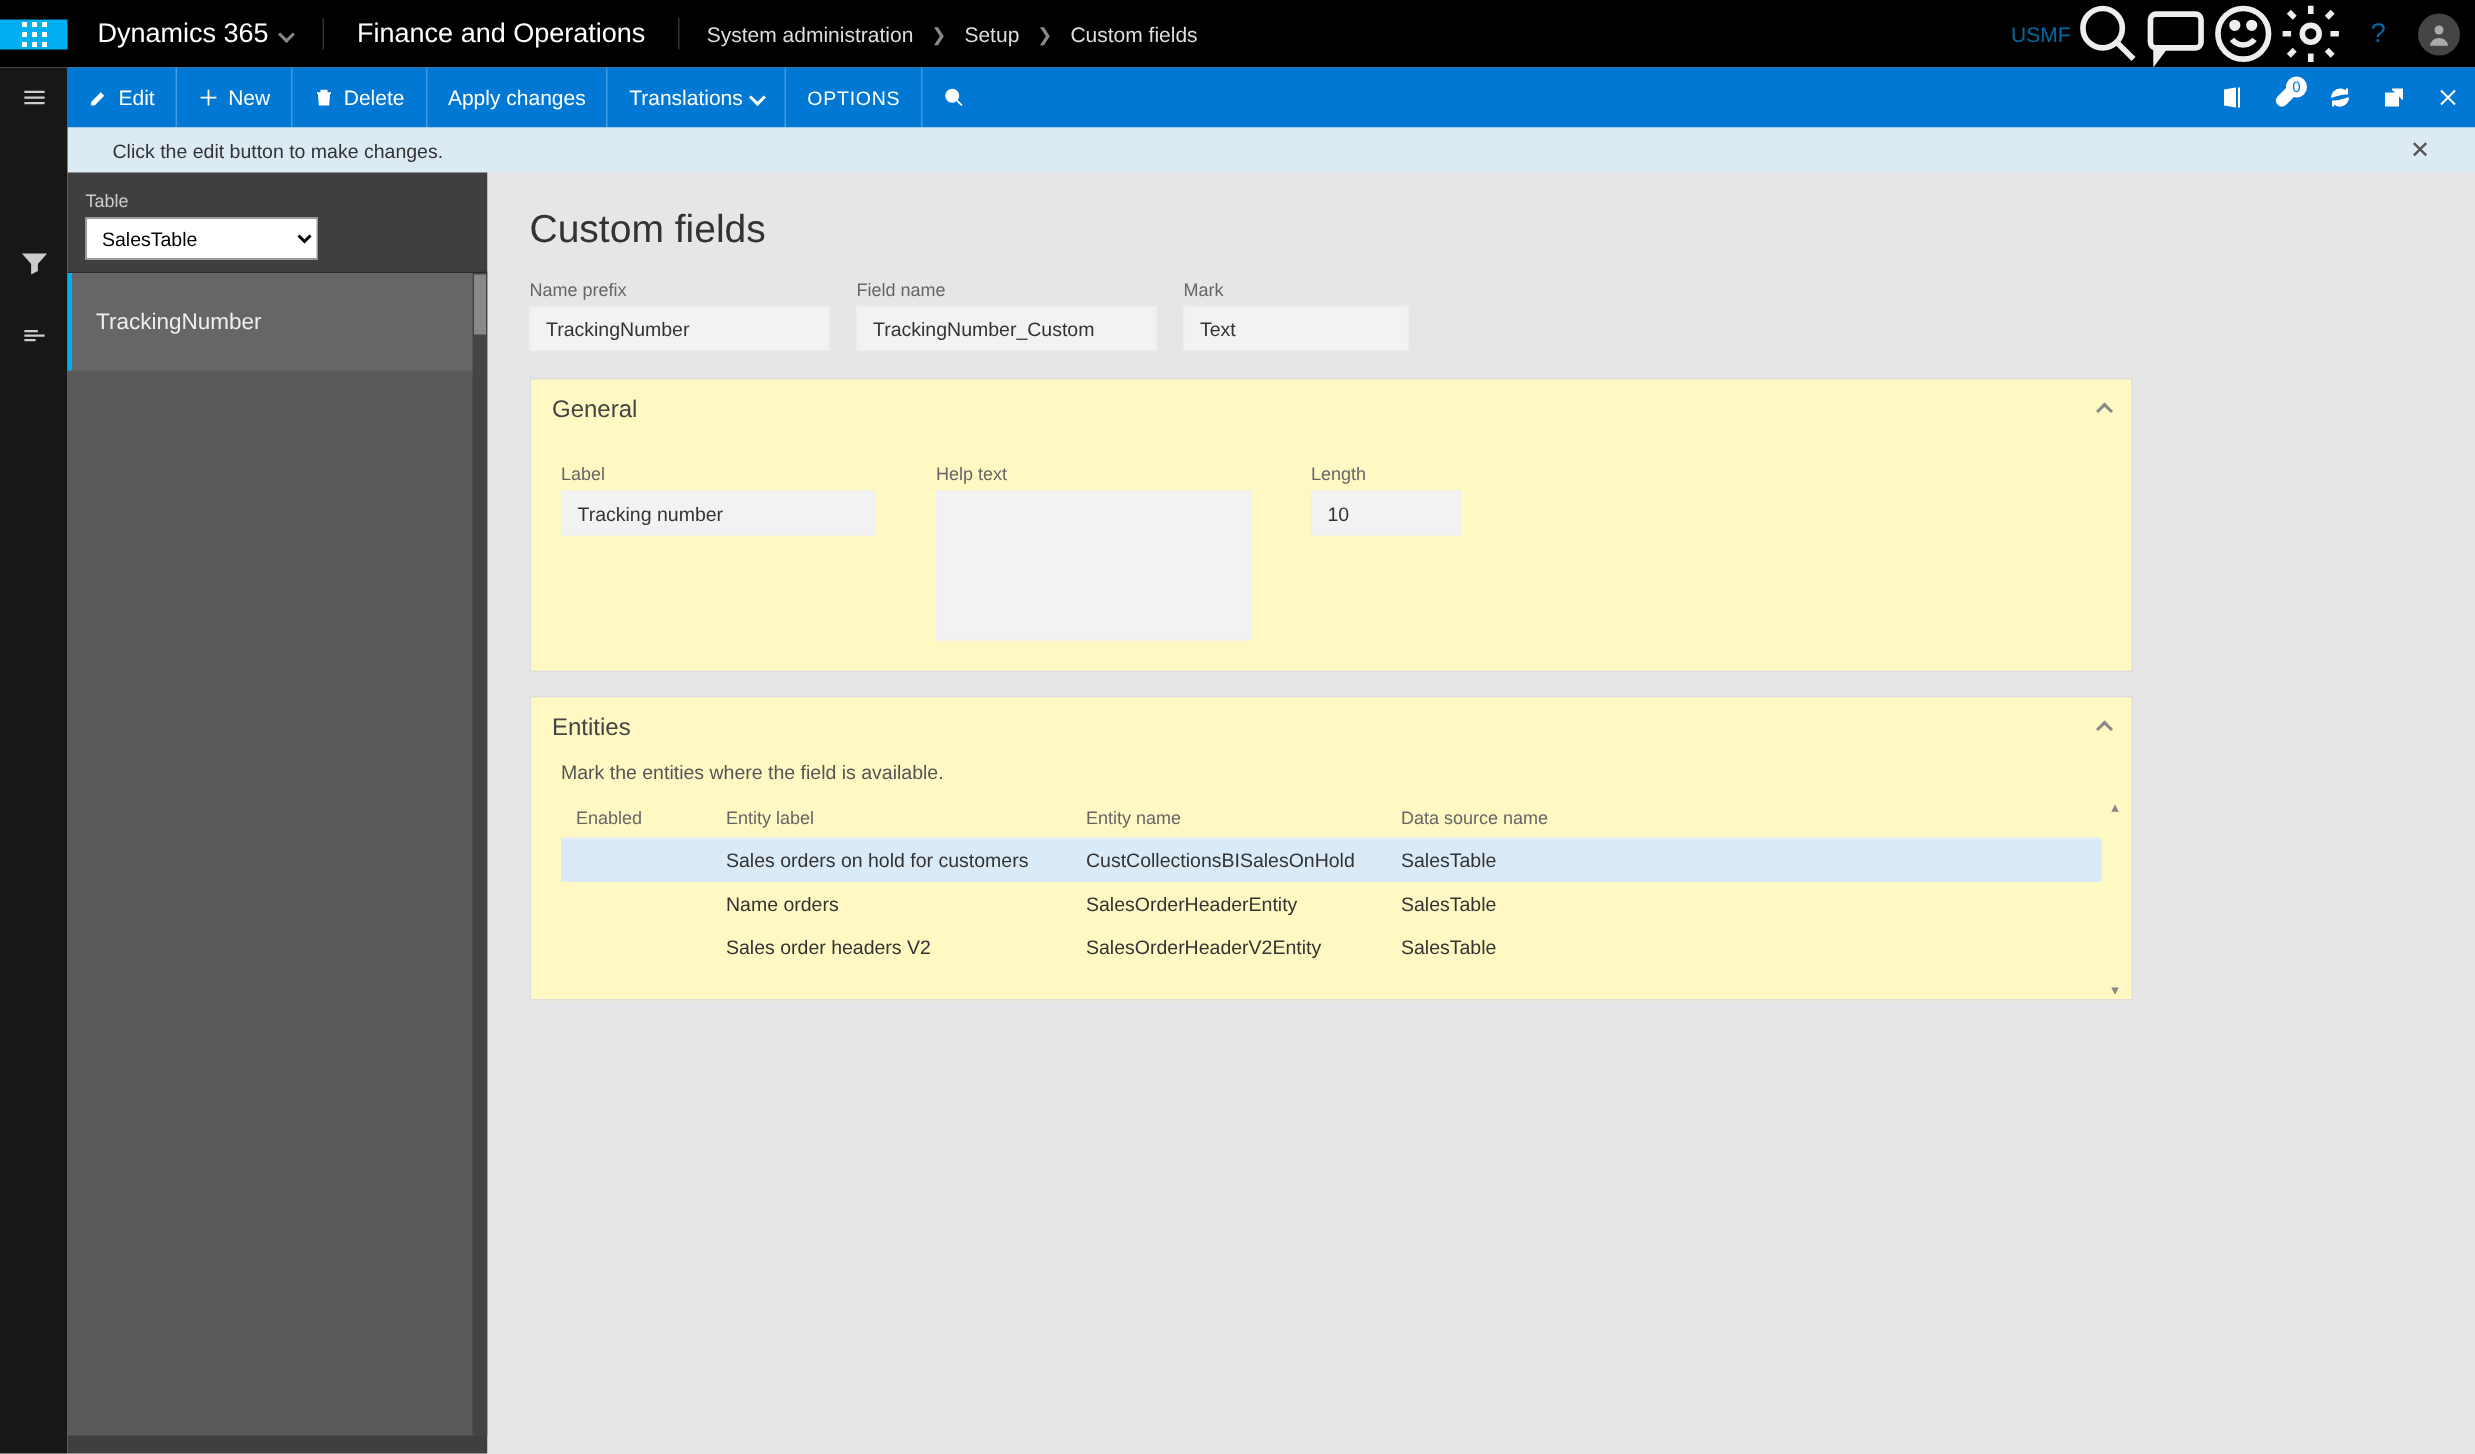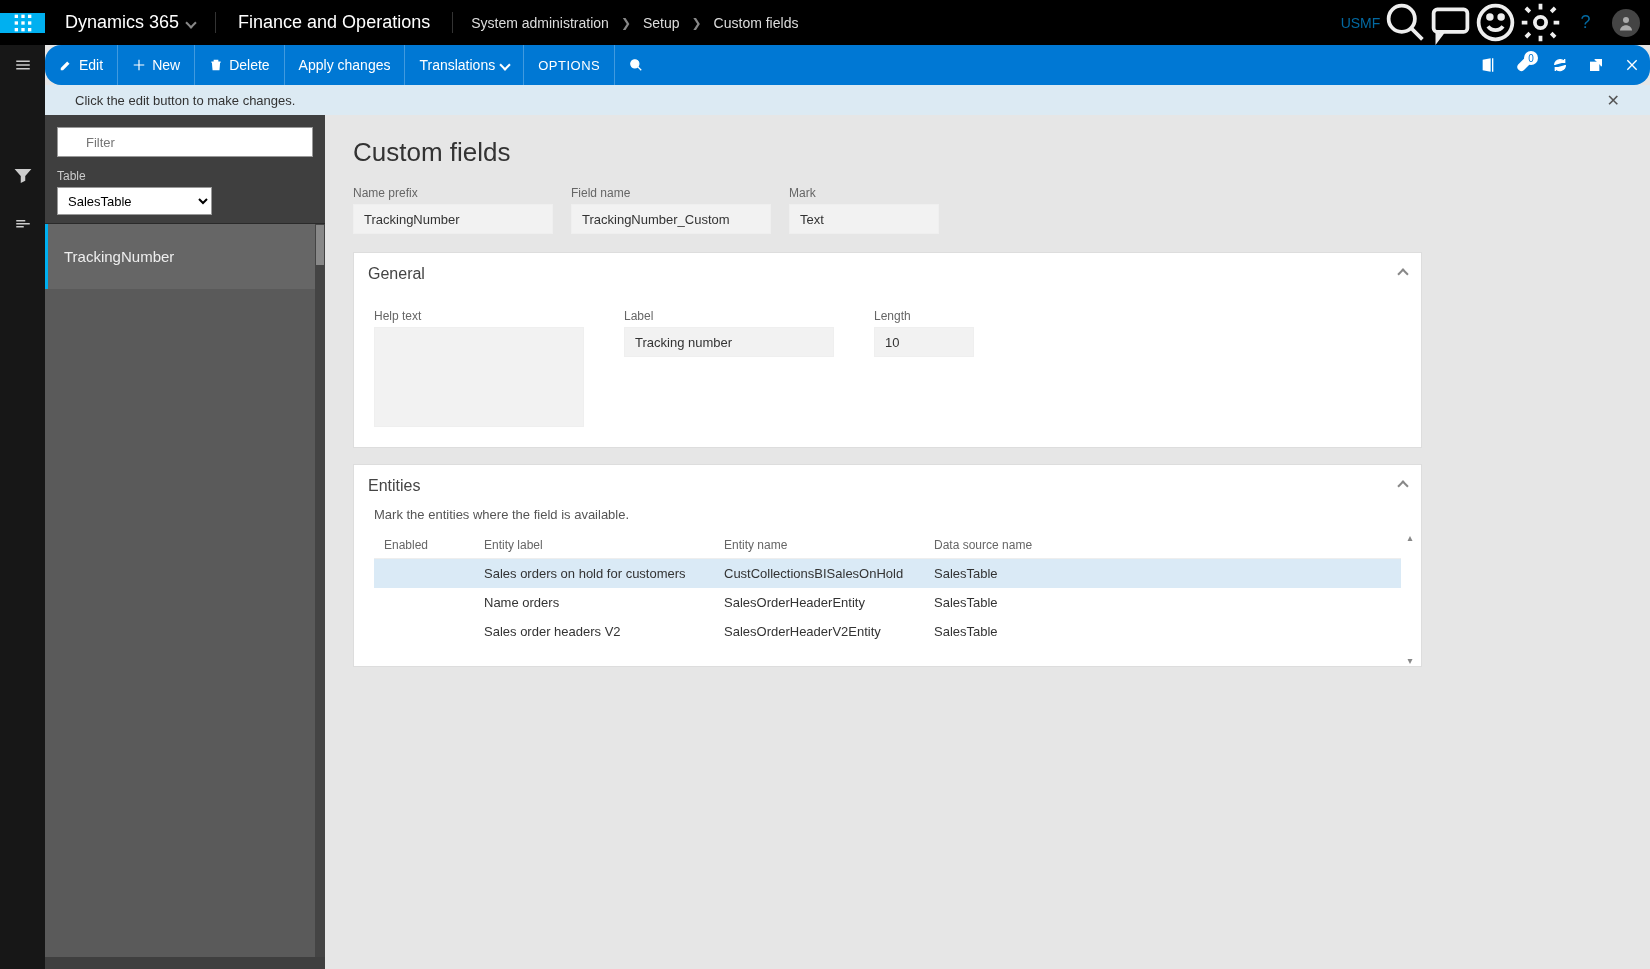--- a/index.html
+++ b/index.html
@@ -54,21 +54,20 @@
   background:#444; display:flex; align-items:center; justify-content:center;
   margin:0 10px 0 4px;
 }
 .avatar svg { fill:#aaa; width:18px; height:18px; }
 
 
 .actionbar {
   height:40px; background:#0078D4;
   display:flex; align-items:stretch; color:#fff;
   margin-left:45px;
-  border-radius:16px;
 }
 .ab-left { display:flex; align-items:stretch; }
 .ab-btn {
   display:flex; align-items:center; gap:6px;
   padding:0 14px; border-right:1px solid rgba(255,255,255,0.25);
   font-size:14px; cursor:pointer;
 }
 .ab-btn svg { width:14px; height:14px; fill:#fff; }
 .ab-btn.options { font-size:13px; letter-spacing:0.5px; }
 .ab-right { margin-left:auto; display:flex; align-items:center; gap:0; }
@@ -161,21 +160,21 @@
 .fieldcol label { font-size:12px; color:#666; margin-bottom:4px; }
 .ro-input {
   height:30px; min-width:200px; background:#f2f2f2;
   border:1px solid #efefef; padding:0 10px; font-size:13px;
   color:#333; display:flex; align-items:center;
 }
 .ro-input.narrow { min-width:150px; }
 
 
 .card {
-  background:#ffffff; border:1px solid #ddd; margin-bottom:16px;
+  background:#fef9c3; border:1px solid #ddd; margin-bottom:16px;
   padding:0;
 }
 .card-header {
   display:flex; justify-content:space-between; align-items:center;
   padding:12px 14px; font-size:16px; color:#444; cursor:pointer;
 }
 .card-body { padding:14px 20px 20px; display:flex; gap:40px; }
 .gencol { display:flex; flex-direction:column; }
 .gencol label { font-size:12px; color:#666; margin-bottom:4px; }
 .gencol .ro-input { width:210px; }
@@ -364,24 +363,20 @@
   <div class="rail-btn" style="margin-top:8px">
     <svg viewBox="0 0 24 24">
         <path d="M3 8h12v2H3zM3 12h18v2H3zM3 16h10v2H3z"></path>
       </svg>
   </div>
 </div>
 
 <div class="workspace">
 
   <div class="leftpanel">
-    <div class="filter-wrap">
-      <span class="mag">🔍</span>
-      <input class="filter-input" placeholder="Filter" style="">
-    </div>
     <div class="table-label">Table</div>
     <select class="table-select">
       <option>SalesTable</option>
     </select>
     <div class="leftlist">
       <div class="leftlist-item">
         <span>TrackingNumber</span>
       </div>
       <div class="left-scroll">
           <div class="thumb"></div>
@@ -408,26 +403,26 @@
       </div>
     </div>
 
     <div class="card">
       <div class="card-header">
         <span>General</span>
         <span class="chev up"></span>
       </div>
       <div class="card-body">
         <div class="gencol">
+          <label>Label</label>
+          <div class="ro-input">Tracking number</div>
+        </div>
+        <div class="gencol">
           <label>Help text</label>
           <textarea class="ro-input" readonly="" style=""></textarea>
-        </div>
-        <div class="gencol">
-          <label>Label</label>
-          <div class="ro-input">Tracking number</div>
         </div>
         <div class="gencol">
           <label>Length</label>
           <div class="ro-input num">10</div>
         </div>
       </div>
     </div>
 
     <div class="card">
       <div class="card-header">

